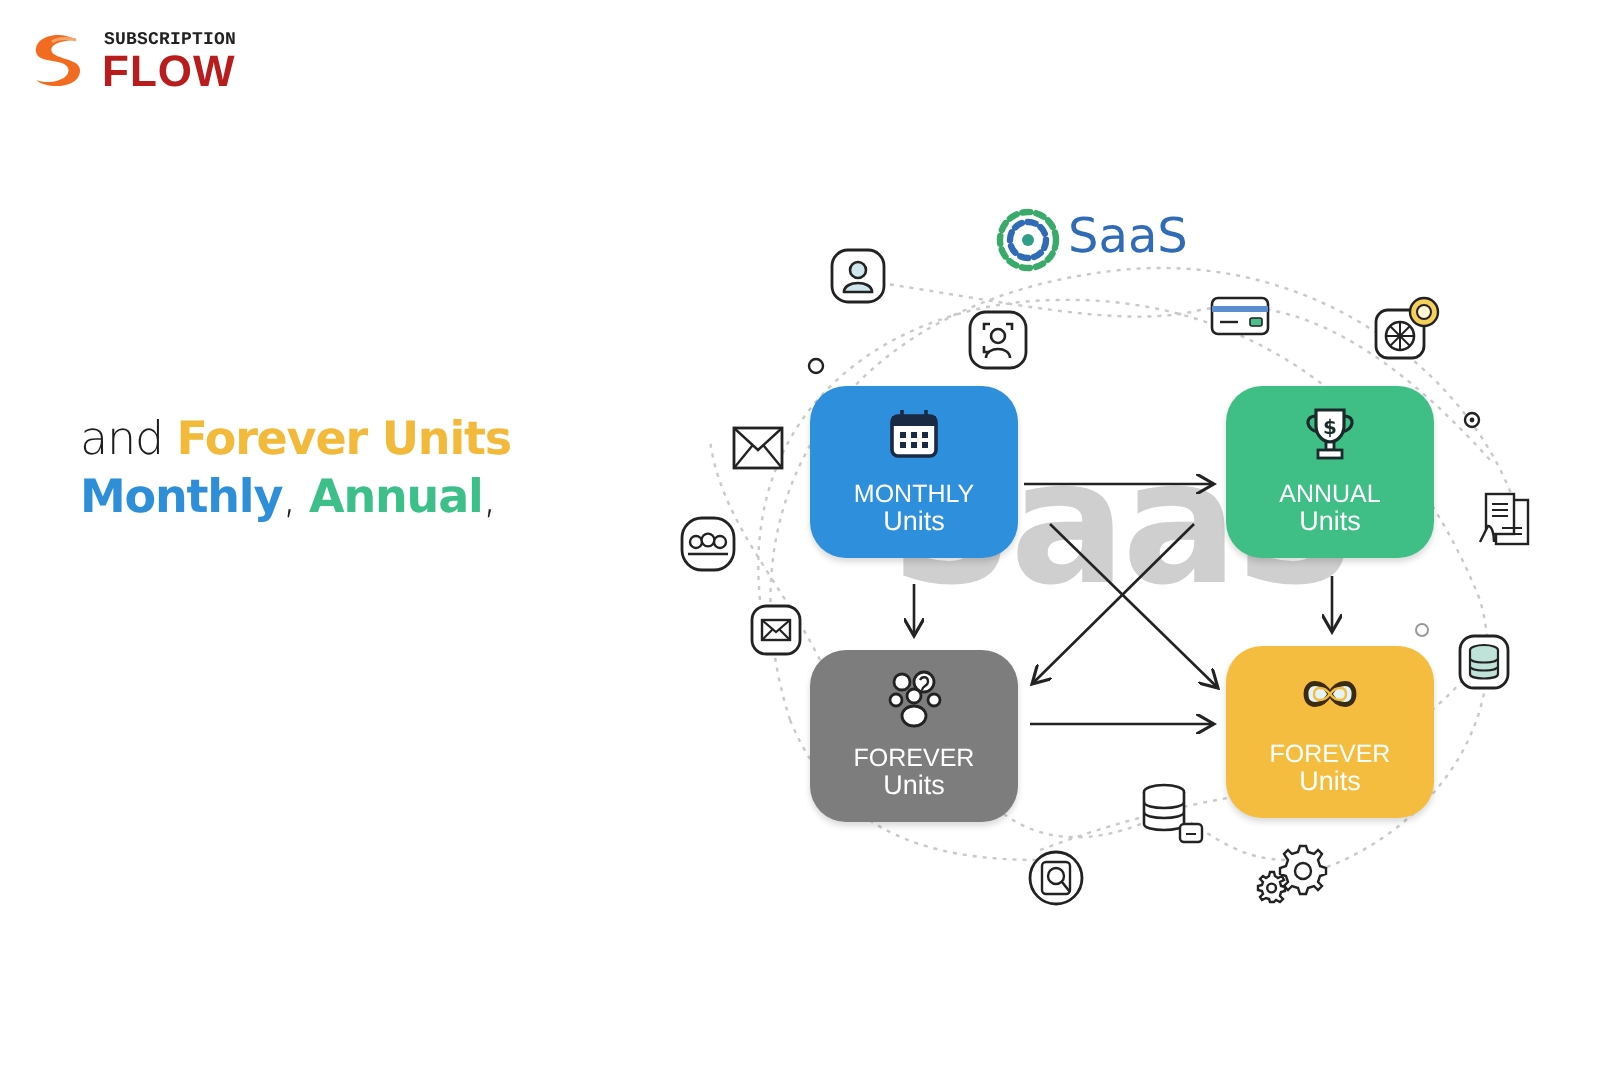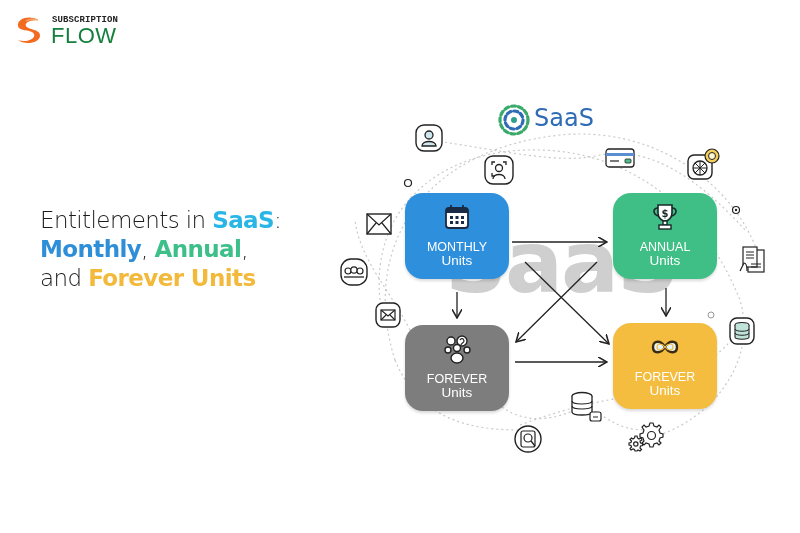--- a/index.html
+++ b/index.html
@@ -1,20 +1,20 @@
 <!DOCTYPE html>
 <html><head>
 <meta charset="utf-8">
 <style>
   html,body{margin:0;padding:0;background:#ffffff;}
   body{width:800px;height:533px;position:relative;overflow:hidden;font-family:"DejaVu Sans",sans-serif;}
   .logo{position:absolute;left:12px;top:12px;width:110px;height:36px;}
   .logo-mark{position:absolute;left:0;top:2px;width:34px;height:34px;}
   .logo-top{position:absolute;left:40px;top:3px;font-family:Liberation Mono, monospace;font-size:9px;font-weight:bold;color:#222;letter-spacing:0.1px;}
-  .logo-main{position:absolute;left:39px;top:11px;font-family:"Liberation Sans",sans-serif;font-size:22px;font-weight:normal;color:#15803d;letter-spacing:0.5px;}
+  .logo-main{position:absolute;left:39px;top:11px;font-family:"Liberation Sans",sans-serif;font-size:22px;font-weight:bold;color:#b91c1c;letter-spacing:0.5px;}
   .headline{position:absolute;left:40px;top:206px;font-family:"DejaVu Sans",sans-serif;font-size:23px;line-height:29px;color:#1c1c1c;font-weight:300;letter-spacing:-0.6px;}
   .headline .b{font-weight:bold;}
   .c-saas{color:#29b6e6;}
   .c-month{color:#2e8fd8;}
   .c-annual{color:#3dbf8a;}
   .c-forever{color:#f2b93b;}
   .diagram{position:absolute;left:0;top:0;width:800px;height:533px;}
   .watermark{position:absolute;left:445px;top:212px;font-family:"DejaVu Sans",sans-serif;font-size:86px;font-weight:bold;color:#cfcfcf;letter-spacing:-2px;}
   .box{position:absolute;width:104px;height:86px;border-radius:18px;color:#fff;text-align:center;font-family:"Liberation Sans",sans-serif;font-size:12.5px;line-height:14px;box-shadow:0 2px 3px rgba(0,0,0,0.15);}
   .box .icon{position:absolute;left:36px;top:8px;width:32px;height:32px;}
@@ -34,23 +34,22 @@
 <div class="logo">
   <svg class="logo-mark" viewBox="0 0 34 34">
     <path d="M26 6 C18 1,5 4,6 12 C7 18,20 15,22 20 C24 25,14 29,6 26 C12 31,27 30,28 22 C29 15,16 16,14 12 C12 8,20 6,26 6Z" fill="#f26b21"></path>
     <path d="M26 6 C22 5,17 5,14 7" stroke="#f7a46a" stroke-width="1.5" fill="none"></path>
   </svg>
   <span class="logo-top">SUBSCRIPTION</span>
   <span class="logo-main">FLOW</span>
 </div>
 
 <div class="headline">
-  <div><span>Entitlements in </span><span class="b c-saas">SaaS</span><span>:</span></div>
+  <div><span>and </span><span class="b c-forever">Forever Units</span></div>
   <div><span class="b c-month">Monthly</span><span>, </span><span class="b c-annual">Annual</span><span>,</span></div>
-  <div><span>and </span><span class="b c-forever">Forever Units</span></div>
 </div>
 
 <div class="diagram">
 
   <svg style="position:absolute;left:0;top:0" width="800" height="533">
     <g fill="none" stroke="#c9c9c9" stroke-width="1.2" stroke-dasharray="2 3">
       <path d="M395 360 C360 250,420 150,560 135 C660 125,740 190,760 260"></path>
       <path d="M380 300 C370 200,450 150,530 150 C620 148,700 200,740 300 C760 370,700 430,640 440"></path>
       <path d="M430 140 C500 150,560 165,600 155 C650 145,700 180,745 230"></path>
       <path d="M480 380 C500 420,540 430,585 405 C610 420,620 430,645 430"></path>

